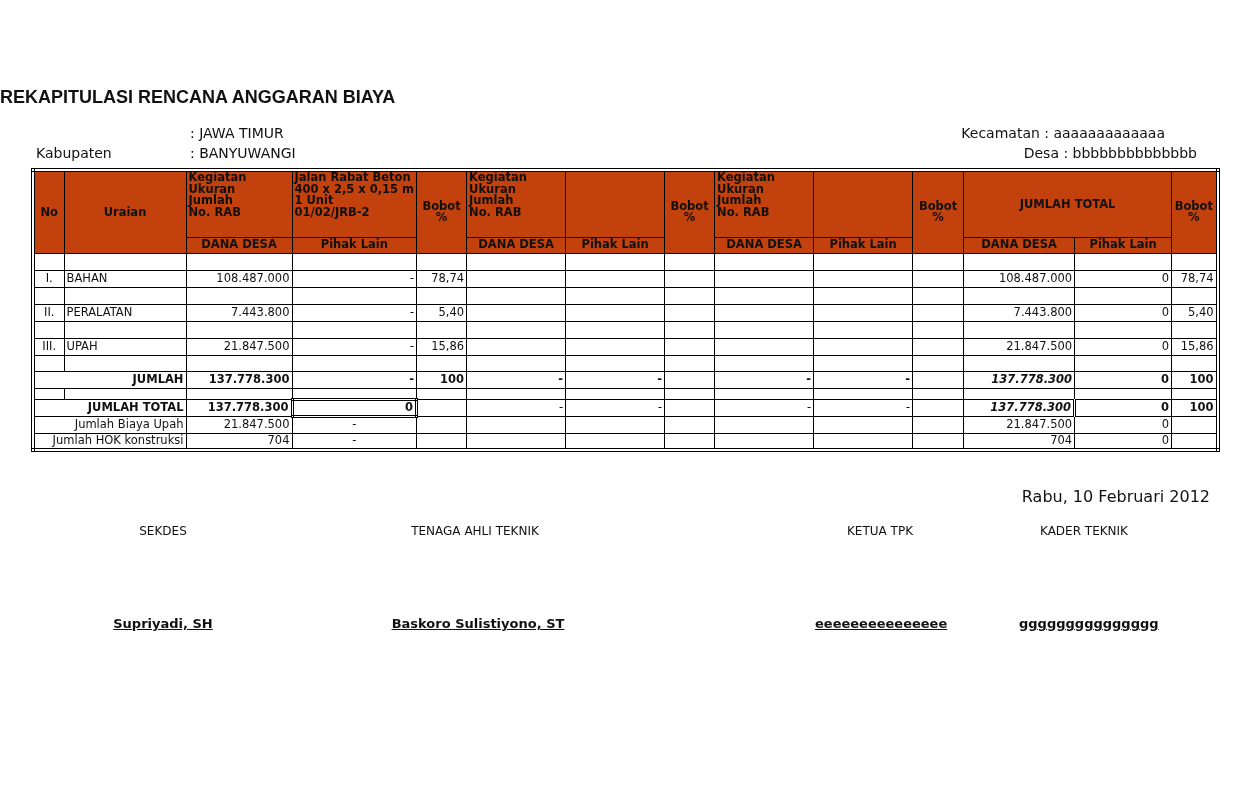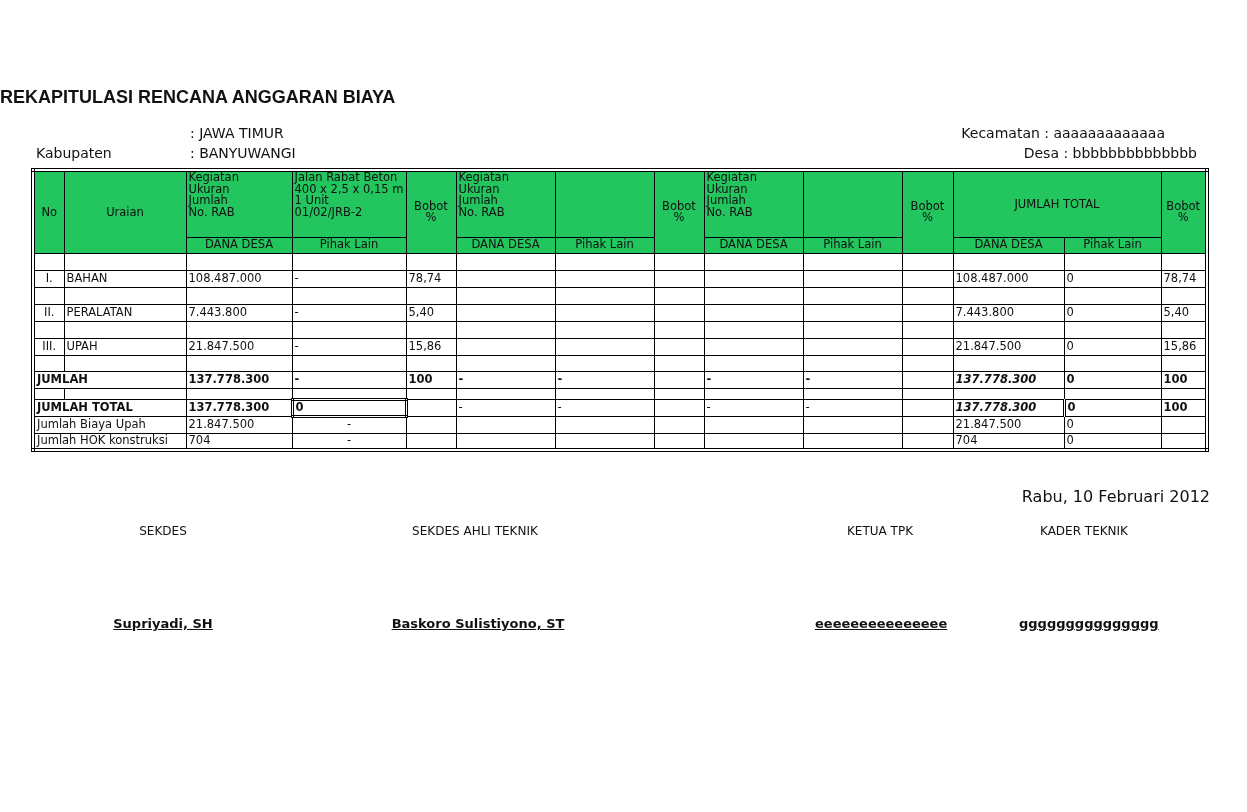--- a/index.html
+++ b/index.html
@@ -2,23 +2,23 @@
 <html><head>
 <meta charset="utf-8">
 <style>
   html, body { margin:0; padding:0; background:#ffffff; }
   body { width:1247px; height:812px; position:relative; overflow:hidden; font-family:"Liberation Sans", "DejaVu Sans", sans-serif; color:#111; }
   .abs { position:absolute; }
   .title { left:0; width:1247px; top:87px; text-align:left; font-weight:bold; font-size:18px; font-family:"Liberation Sans", sans-serif; }
   .meta { font-size:14px; font-family:"DejaVu Sans", sans-serif; white-space:nowrap; }
   table.rab { position:absolute; left:31px; top:168px; border-collapse:collapse; table-layout:fixed; font-family:"DejaVu Sans", sans-serif; font-size:11.5px; border:4px double #000; }
   table.rab td { border:1px solid #000; padding:0 2px; overflow:hidden; white-space:nowrap; line-height:1; }
-  .hdr { background:#22c55e; font-weight:normal; }
+  .hdr { background:#c2410c; font-weight:bold; }
   .c { text-align:center; }
-  .r { }
+  .r { text-align:right; }
   .l { text-align:left; }
   .b { font-weight:bold; }
   .bi { font-weight:bold; font-style:italic; }
   .stack { line-height:17px; text-align:left; vertical-align:top; padding-top:1px; }
   .thickbot td { border-bottom:4px solid #000; }
   .thicktop td { border-top:4px solid #000; }
   .dbltop td { border-top:4px double #000; }
   .sig { font-family:"DejaVu Sans", sans-serif; font-size:12px; text-align:center; white-space:nowrap; }
   .sig.name { font-weight:bold; text-decoration:underline; font-size:13px; }
 </style>
@@ -306,20 +306,20 @@
     <td class="r">704</td>
     <td class="r">0</td>
     <td></td>
   </tr>
 </tbody>
   </table>
 
 <div class="abs sig" style="right:37px; top:487px; font-size:16px;">Rabu, 10 Februari 2012</div>
 
 <div class="abs sig" style="left:113px; width:100px; top:524px;">SEKDES</div>
-<div class="abs sig" style="left:385px; width:180px; top:524px;">SEKDES AHLI TEKNIK</div>
+<div class="abs sig" style="left:385px; width:180px; top:524px;">TENAGA AHLI TEKNIK</div>
 <div class="abs sig" style="left:830px; width:100px; top:524px;">KETUA TPK</div>
 <div class="abs sig" style="left:1024px; width:120px; top:524px;">KADER TEKNIK</div>
 
 <div class="abs sig name" style="left:103px; width:120px; top:616px;">Supriyadi, SH</div>
 <div class="abs sig name" style="left:388px; width:180px; top:616px;">Baskoro Sulistiyono, ST</div>
 <div class="abs sig name" style="left:815px; width:130px; top:616px;">eeeeeeeeeeeeeee</div>
 <div class="abs sig name" style="left:1019px; width:130px; top:616px;">ggggggggggggggg</div>
 
 </body></html>

